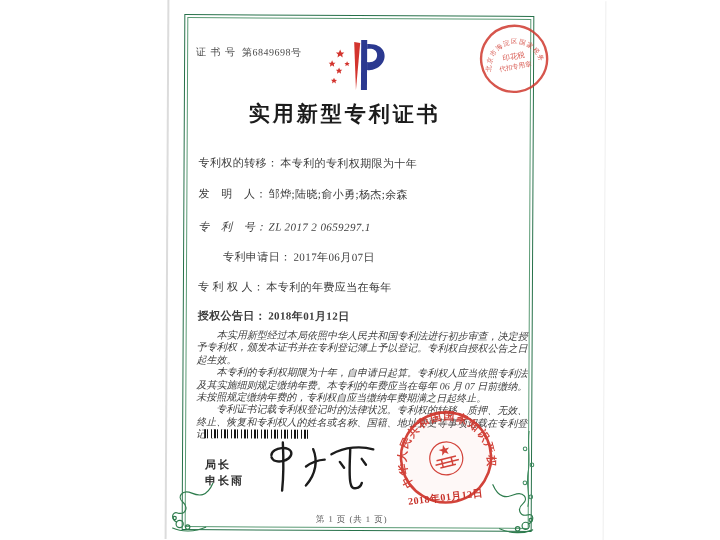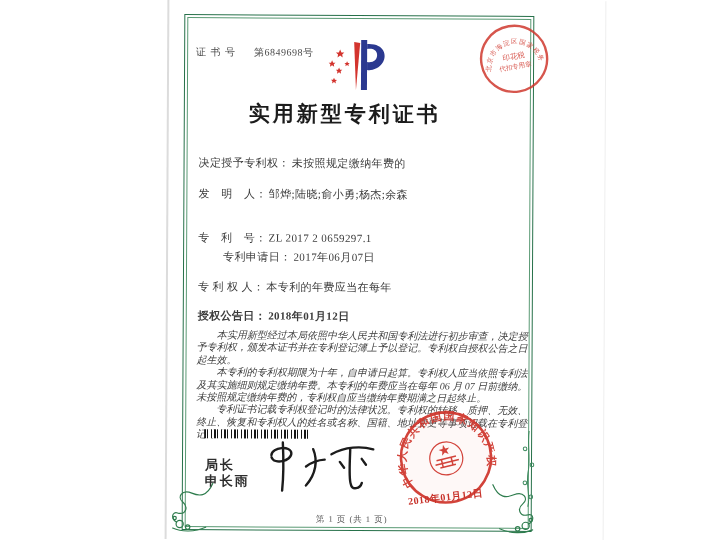--- a/index.html
+++ b/index.html
@@ -10,45 +10,45 @@
     position:relative;
   }
   .stage{position:absolute;left:0;top:0;width:720px;height:540px;transform:rotate(.3deg);transform-origin:50% 50%;}
   .paper-edge{position:absolute;left:166px;top:0;width:2px;height:540px;background:#dcdcdc;}
   .paper-edge2{position:absolute;left:604px;top:0;width:1px;height:540px;background:#eeeeee;}
 
   .frame{position:absolute;left:183px;top:15px;width:348px;height:514px;border:1.6px solid #27714a;}
   .frame-inner{position:absolute;left:2px;top:2px;right:2px;bottom:2px;border:1px solid #5a9a74;}
 
   .cert-no{position:absolute;left:195px;top:46px;font-size:10px;color:#4a4a4a;letter-spacing:1px;white-space:nowrap;}
-  .cert-no .num{margin-left:18px;letter-spacing:.5px;}
+  .cert-no .num{margin-left:6px;letter-spacing:.5px;}
 
   .logo{position:absolute;left:323px;top:36px;width:64px;height:60px;}
 
   .title{position:absolute;left:183px;top:100px;width:322px;text-align:center;
          font-size:21px;font-weight:bold;color:#1c1c1c;letter-spacing:3px;white-space:nowrap;}
 
   .fields{position:absolute;left:198px;top:156px;width:332px;}
   .field{position:absolute;left:0;white-space:nowrap;font-size:11px;color:#3c3c3c;letter-spacing:.4px;}
   .field:nth-of-type(1){top:0;}
   .field:nth-of-type(2){top:31px;}
-  .field:nth-of-type(3){top:75px;}
+  .field:nth-of-type(3){top:64px;font-style:italic;}
   .field:nth-of-type(4){top:94px;margin-left:25px;}
   .field:nth-of-type(5){top:124px;}
   .field:nth-of-type(6){top:153px;font-weight:bold;}
   .flabel{margin-right:2px;}
 
   .paras{position:absolute;left:197px;top:330px;width:331px;font-size:10px;line-height:12.4px;
          color:#3e3e3e;text-align:justify;font-style:italic;}
   .paras p{margin:0;text-indent:2em;}
 
   .barcode{position:absolute;left:205px;top:430px;width:106px;height:9px;
     background:repeating-linear-gradient(90deg,#151515 0 2px,#ffffff 2px 3px,#151515 3px 4px,#ffffff 4px 7px,#151515 7px 8px,#ffffff 8px 10px);}
 
-  .signer{position:absolute;left:206px;top:458px;font-size:13px;color:#2e2e2e;font-weight:bold;letter-spacing:2px;}
+  .signer{position:absolute;left:206px;top:458px;font-size:11px;color:#2e2e2e;font-weight:bold;letter-spacing:2px;font-family:Liberation Mono, monospace;}
   .signer div{line-height:16px;}
 
   .signature{position:absolute;left:263px;top:436px;width:118px;height:60px;transform:rotate(-3deg);}
   .vh{position:absolute;width:1px;height:1px;overflow:hidden;clip-path:inset(50%);white-space:nowrap;}
 
   .seal{position:absolute;left:398px;top:408px;width:98px;height:98px;transform:rotate(-14deg);opacity:.93;}
   .seal-date{position:absolute;left:409px;top:490px;font-size:10px;font-weight:bold;color:#c8332b;
              transform:rotate(-7deg);letter-spacing:.5px;white-space:nowrap;}
 
   .tax-stamp{position:absolute;left:477px;top:22px;width:72px;height:72px;transform:rotate(-10deg);opacity:.85;}
@@ -116,21 +116,21 @@
     <use href="#st" transform="translate(8,28) scale(0.9)"></use>
     <use href="#st" transform="translate(15,35) scale(0.85)"></use>
     <use href="#st" transform="translate(23,28) scale(0.7)"></use>
     <use href="#st" transform="translate(10,45) scale(0.8)"></use>
   </svg>
 
   <div class="title">实用新型专利证书</div>
 
   <div class="fields">
     <div class="field">
-      <span class="flabel">决定授予专利权：</span><span class="fvalue">未按照规定缴纳年费的</span>
+      <span class="flabel">专利权的转移：</span><span class="fvalue">本专利的专利权期限为十年</span>
     </div>
     <div class="field">
       <span class="flabel">发　明　人：</span><span class="fvalue">邹烨;陆晓;俞小勇;杨杰;余森</span>
     </div>
     <div class="field">
       <span class="flabel">专　利　号：</span><span class="fvalue">ZL 2017 2 0659297.1</span>
     </div>
     <div class="field">
       <span class="flabel">专利申请日：</span><span class="fvalue">2017年06月07日</span>
     </div>

